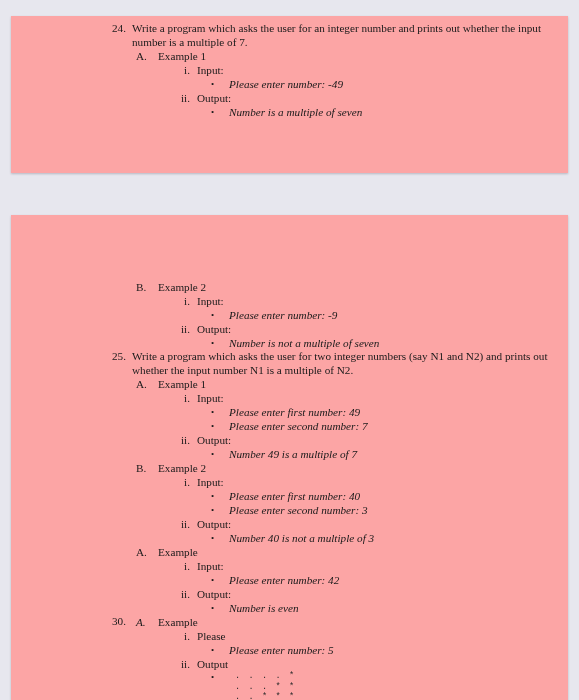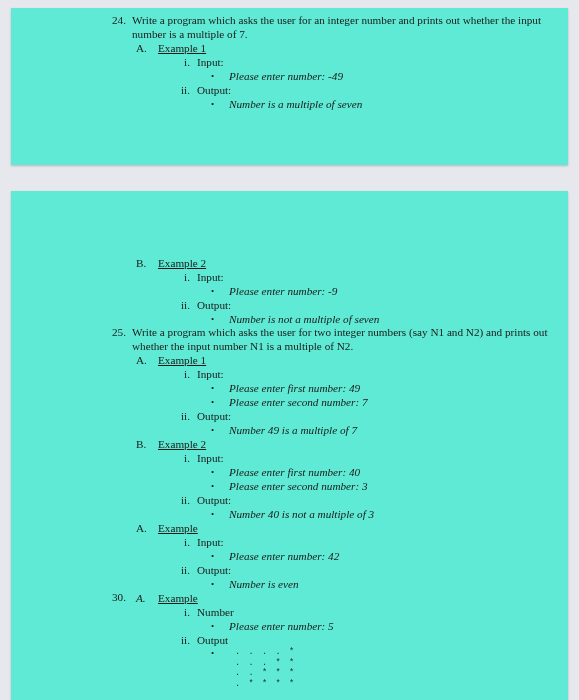--- a/index.html
+++ b/index.html
@@ -5,22 +5,22 @@
   html,body{margin:0;padding:0;}
   body{
     width:579px;height:700px;
     background:#e7e7ee;
     font-family:"Liberation Serif", serif;
     color:#1a1a1a;
     overflow:hidden;
   }
   .viewer{width:579px;height:700px;position:relative;}
   .page{
-    background:#5eead4;
-    margin:8px 11px;
+    background:#fca5a5;
+    margin:16px 11px;
     box-shadow:0 1px 2px rgba(60,60,80,.28);
     position:relative;
     overflow:hidden;
   }
   .page-1{height:157px;}
   .gap{height:10px;}
   .page-2{height:533px;}
   .page-inner{padding:6px 14px 0 14px;}
   .page-2 .page-inner{padding-top:0;}
 
@@ -38,21 +38,21 @@
     font-size:11.2px;
   }
   .lvl-a{
     position:relative;
     padding-left:22px;
     margin-left:111px;
     font-size:11.2px;
     line-height:14px;
   }
   .lvl-a > .marker{position:absolute;left:0;top:0;width:15px;text-align:left;}
-  .lvl-a .ttl{text-decoration:underline;}
+  .lvl-a .ttl{}
   .lvl-a .ital{font-style:italic;}
   .lvl-i{
     position:relative;
     padding-left:20px;
     margin-left:152px;
     font-size:11.2px;
     line-height:14px;
   }
   .lvl-i > .marker{position:absolute;left:0;top:0;width:13px;text-align:right;}
   .bullet-line{
@@ -125,21 +125,21 @@
         <div class="bullet-line"><span class="dot">•</span><span>Please enter second number: </span><b>3</b></div>
         <div class="lvl-i"><span class="marker">ii.</span><span>Output:</span></div>
         <div class="bullet-line"><span class="dot">•</span><span>Number 40 is not a multiple of 3</span></div>
         <div class="lvl-a"><span class="marker">A.</span><span class="ttl">Example</span></div>
         <div class="lvl-i"><span class="marker">i.</span><span>Input:</span></div>
         <div class="bullet-line"><span class="dot">•</span><span>Please enter number: </span><b>42</b></div>
         <div class="lvl-i"><span class="marker">ii.</span><span>Output:</span></div>
         <div class="bullet-line"><span class="dot">•</span><span>Number is even</span></div>
         <div class="num-item"><span class="marker">30.</span></div>
         <div class="lvl-a"><span class="marker ital">A.</span><span class="ttl">Example</span></div>
-        <div class="lvl-i"><span class="marker">i.</span><span>Number</span></div>
+        <div class="lvl-i"><span class="marker">i.</span><span>Please</span></div>
         <div class="bullet-line"><span class="dot">•</span><span>Please enter number: </span><b>5</b></div>
         <div class="lvl-i"><span class="marker">ii.</span><span>Output</span></div>
         <div class="pattern-wrap">
           <span class="dot">•</span>
           <div class="pattern"><div>. . . . *</div><div>. . . * *</div><div>. . * * *</div><div>. * * * *</div></div>
         </div>
       </div>
   </div>
 
 </div>

